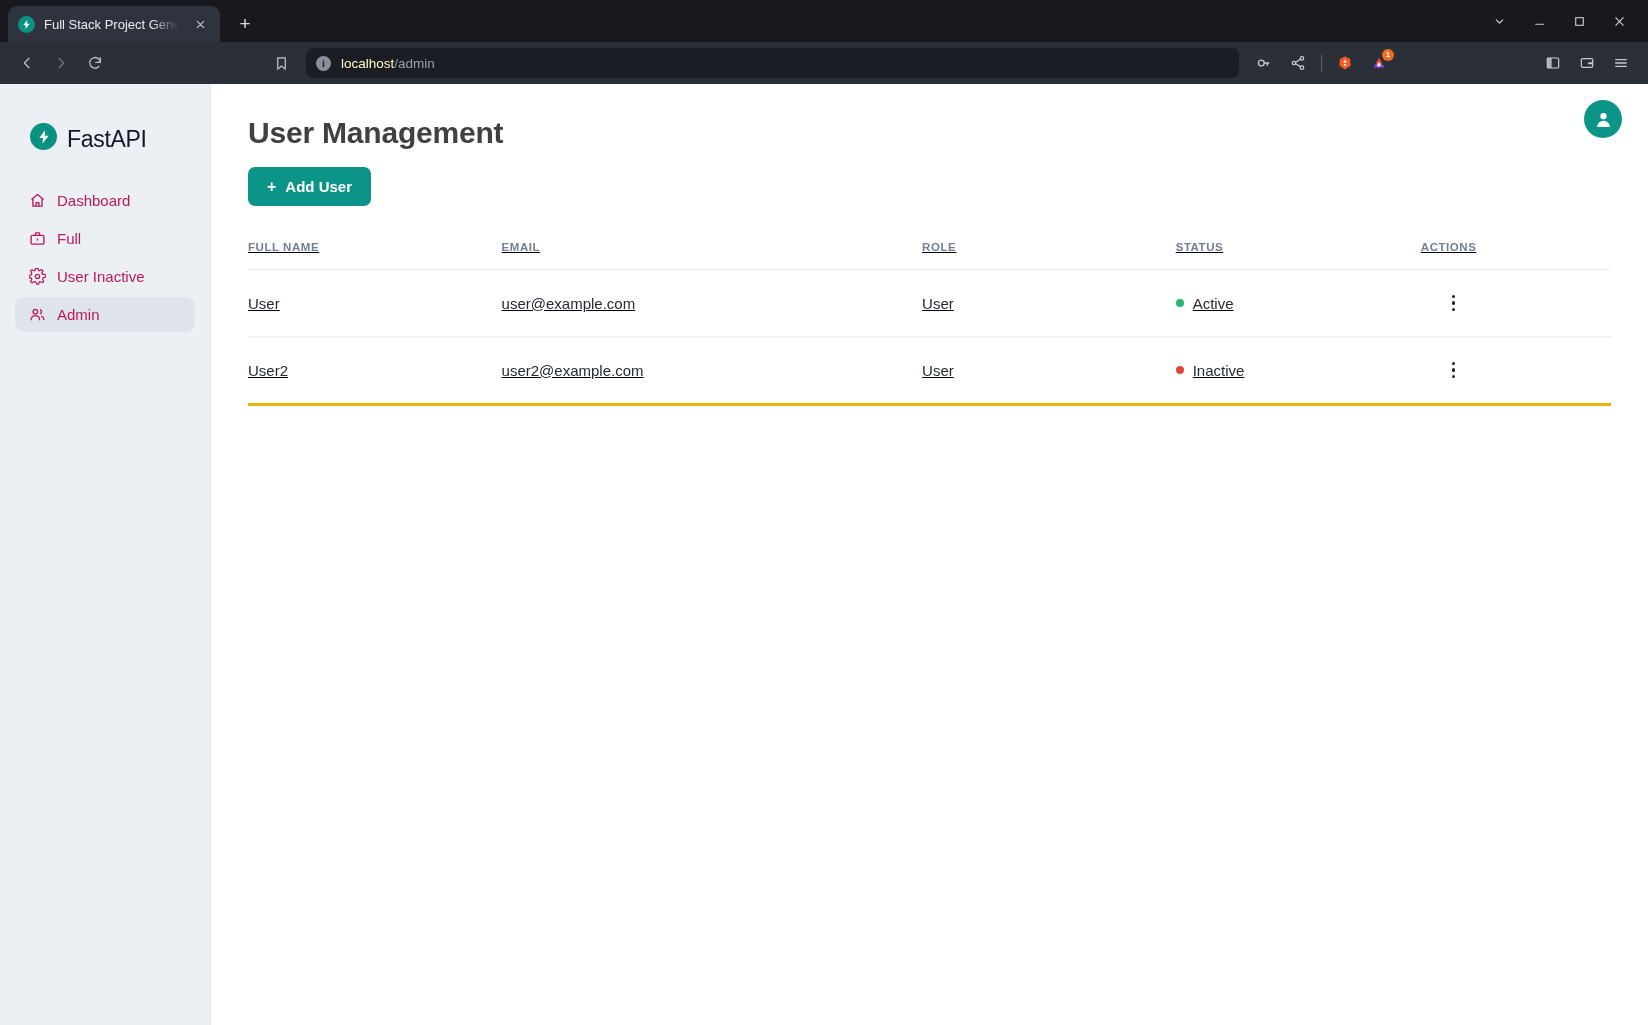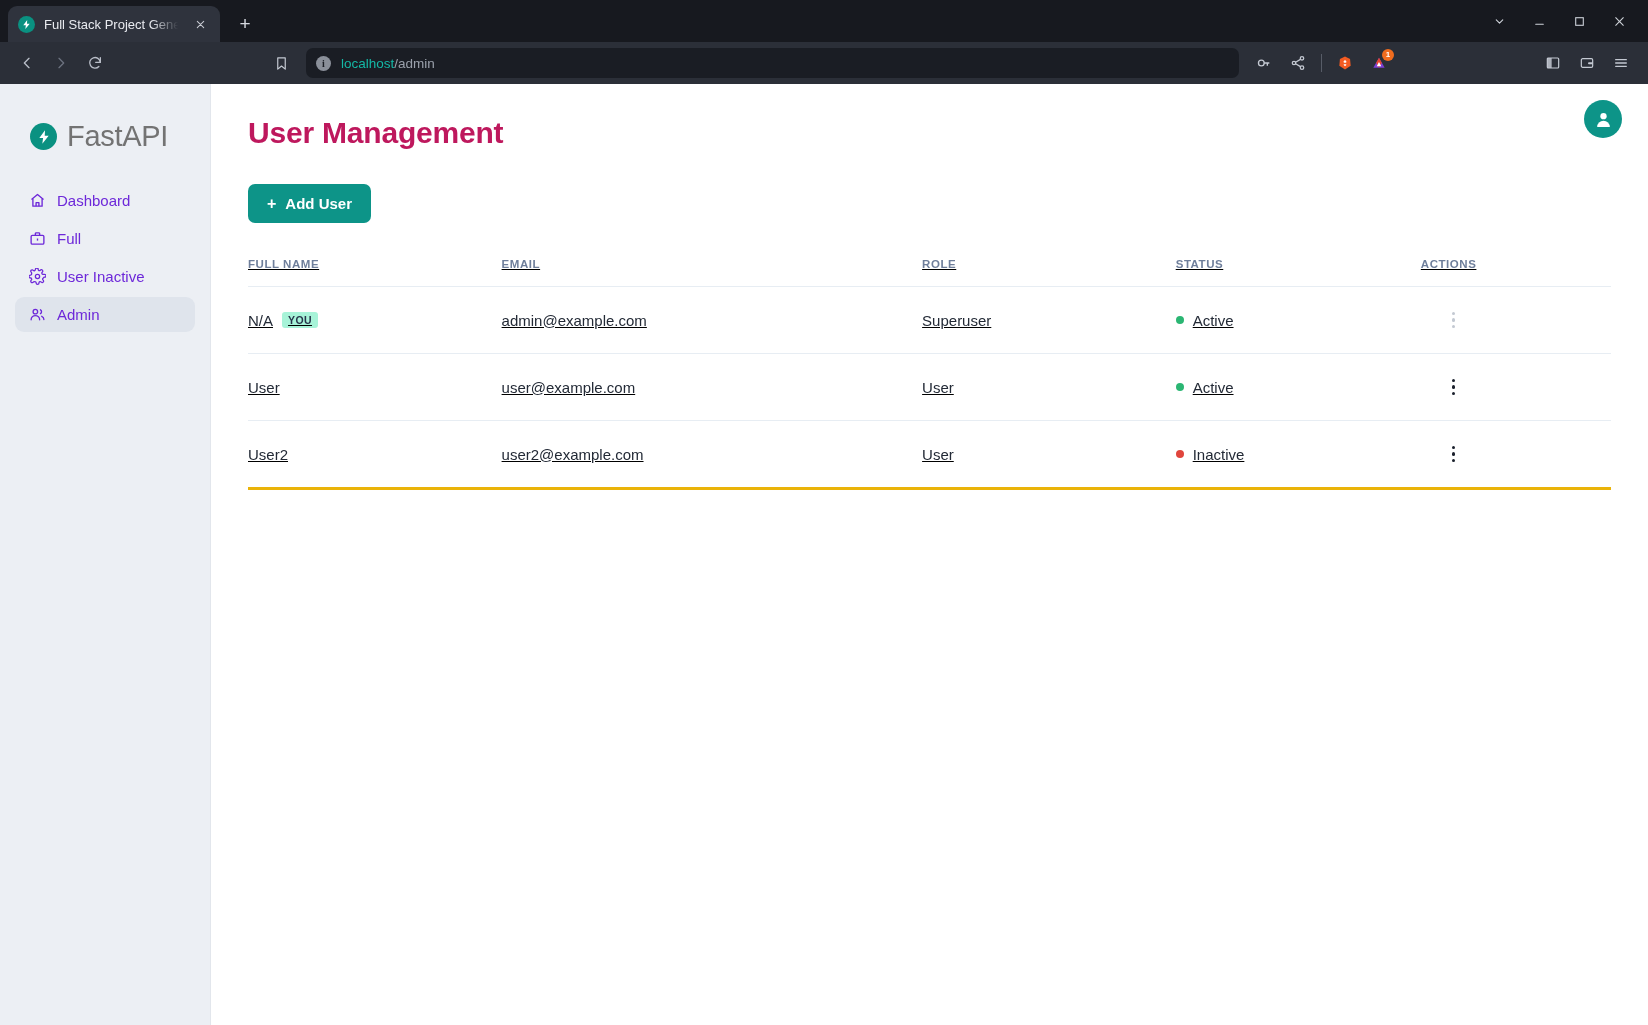--- a/index.html
+++ b/index.html
@@ -142,21 +142,21 @@
     background: #8a8f99;
     color: #1a1d24;
     font-size: 10px;
     font-weight: bold;
     display: flex; align-items: center; justify-content: center;
     font-family: "Liberation Serif", serif;
     flex: 0 0 15px;
   }
 
   .url-text { font-size: 13.5px; white-space: nowrap; }
-  .url-host { color: #14b8a6; }
+  .url-host { color: #fef9c3; }
   .url-path { color: #9aa0ab; }
 
   .tb-icon {
     width: 30px; height: 30px;
     display: flex; align-items: center; justify-content: center;
     color: #c4c9d2;
     position: relative;
     flex: 0 0 30px;
   }
   .tb-icon svg { width: 16px; height: 16px; }
@@ -207,34 +207,35 @@
   }
   .brand-mark {
     width: 27px; height: 27px;
     border-radius: 50%;
     background: #0a9181;
     display: flex; align-items: center; justify-content: center;
     flex: 0 0 27px;
   }
   .brand-mark svg { width: 16px; height: 16px; }
   .brand-name {
-    color: #737373;
-    font-size: 29px;
+    color: #0f172a;
+    font-size: 23px;
     letter-spacing: -0.3px;
+    margin-top: 6px;
   }
 
   .nav { padding: 0 15px; display: flex; flex-direction: column; gap: 3px; }
 
   .nav-item {
     display: flex;
     align-items: flex-start;
     gap: 11px;
     padding: 9px 14px;
     border-radius: 9px;
-    color: #6d28d9;
+    color: #be185d;
     font-size: 15px;
   }
   .nav-item.active { background: #dfe4ec; }
   .nav-icon { width: 17px; height: 17px; display: flex; align-items: center; justify-content: center; flex: 0 0 17px; }
   .nav-icon svg { width: 17px; height: 17px; }
 
   .sidebar-footer {
     margin-top: auto;
     padding: 0 0 28px 30px;
     color: #8e96a3;
@@ -257,23 +258,23 @@
     border-radius: 50%;
     background: #0d9488;
     display: flex; align-items: center; justify-content: center;
     color: #fff;
   }
   .avatar-btn svg { width: 21px; height: 21px; }
 
   .page-title {
     font-size: 30px;
     font-weight: bold;
-    color: #be185d;
+    color: #404040;
     letter-spacing: -0.2px;
-    margin-bottom: 34px;
+    margin-bottom: 17px;
   }
 
   .add-btn {
     display: inline-flex;
     align-items: center;
     gap: 9px;
     background: #0d9488;
     color: #ffffff;
     border: none;
     border-radius: 7px;
@@ -545,43 +546,20 @@
           <thead>
             <tr>
               <th class="col-name">FULL NAME</th>
               <th class="col-email">EMAIL</th>
               <th class="col-role">ROLE</th>
               <th class="col-status">STATUS</th>
               <th class="col-actions">ACTIONS</th>
             </tr>
           </thead>
           <tbody>
-            <tr>
-              <td>
-                <span class="name-cell">
-                  <span>N/A</span>
-                  <span class="you-badge">YOU</span>
-                </span>
-              </td>
-              <td>admin@example.com</td>
-              <td>Superuser</td>
-              <td>
-                <span class="status-cell">
-                  <span class="dot active"></span>
-                  <span>Active</span>
-                </span>
-              </td>
-              <td>
-                <span class="kebab muted">
-                    <i></i>
-                    <i></i>
-                    <i></i>
-                  </span>
-              </td>
-            </tr>
             <tr>
               <td>
                 <span class="name-cell">
                   <span>User</span>
                 </span>
               </td>
               <td>user@example.com</td>
               <td>User</td>
               <td>
                 <span class="status-cell">

